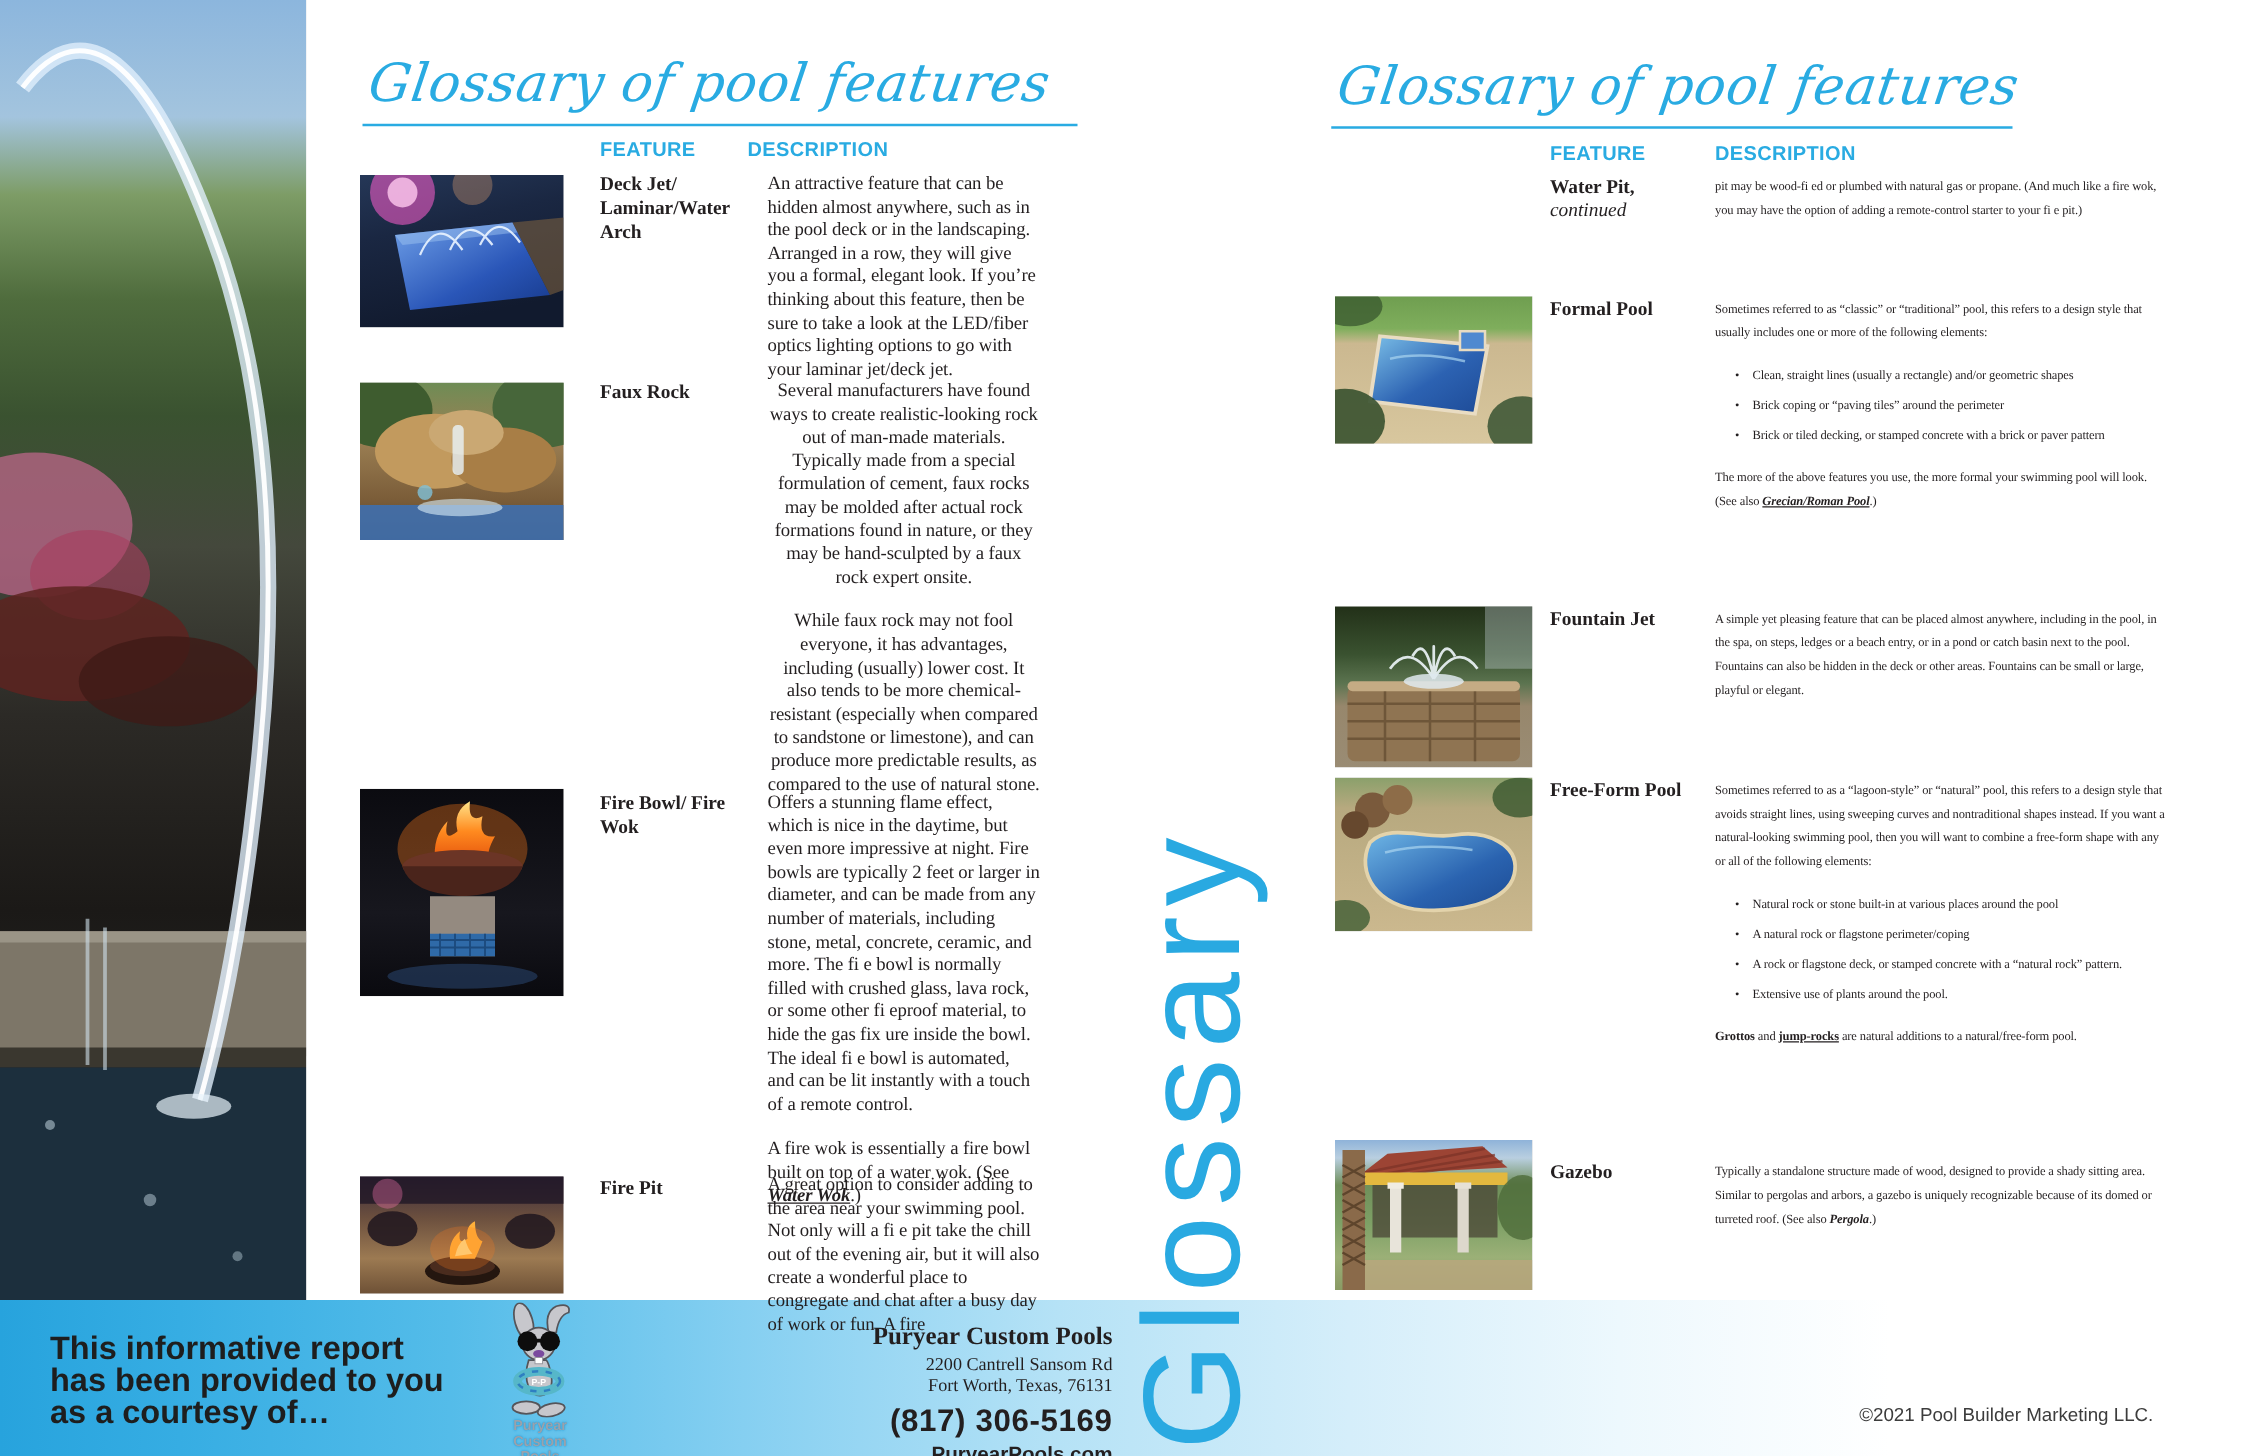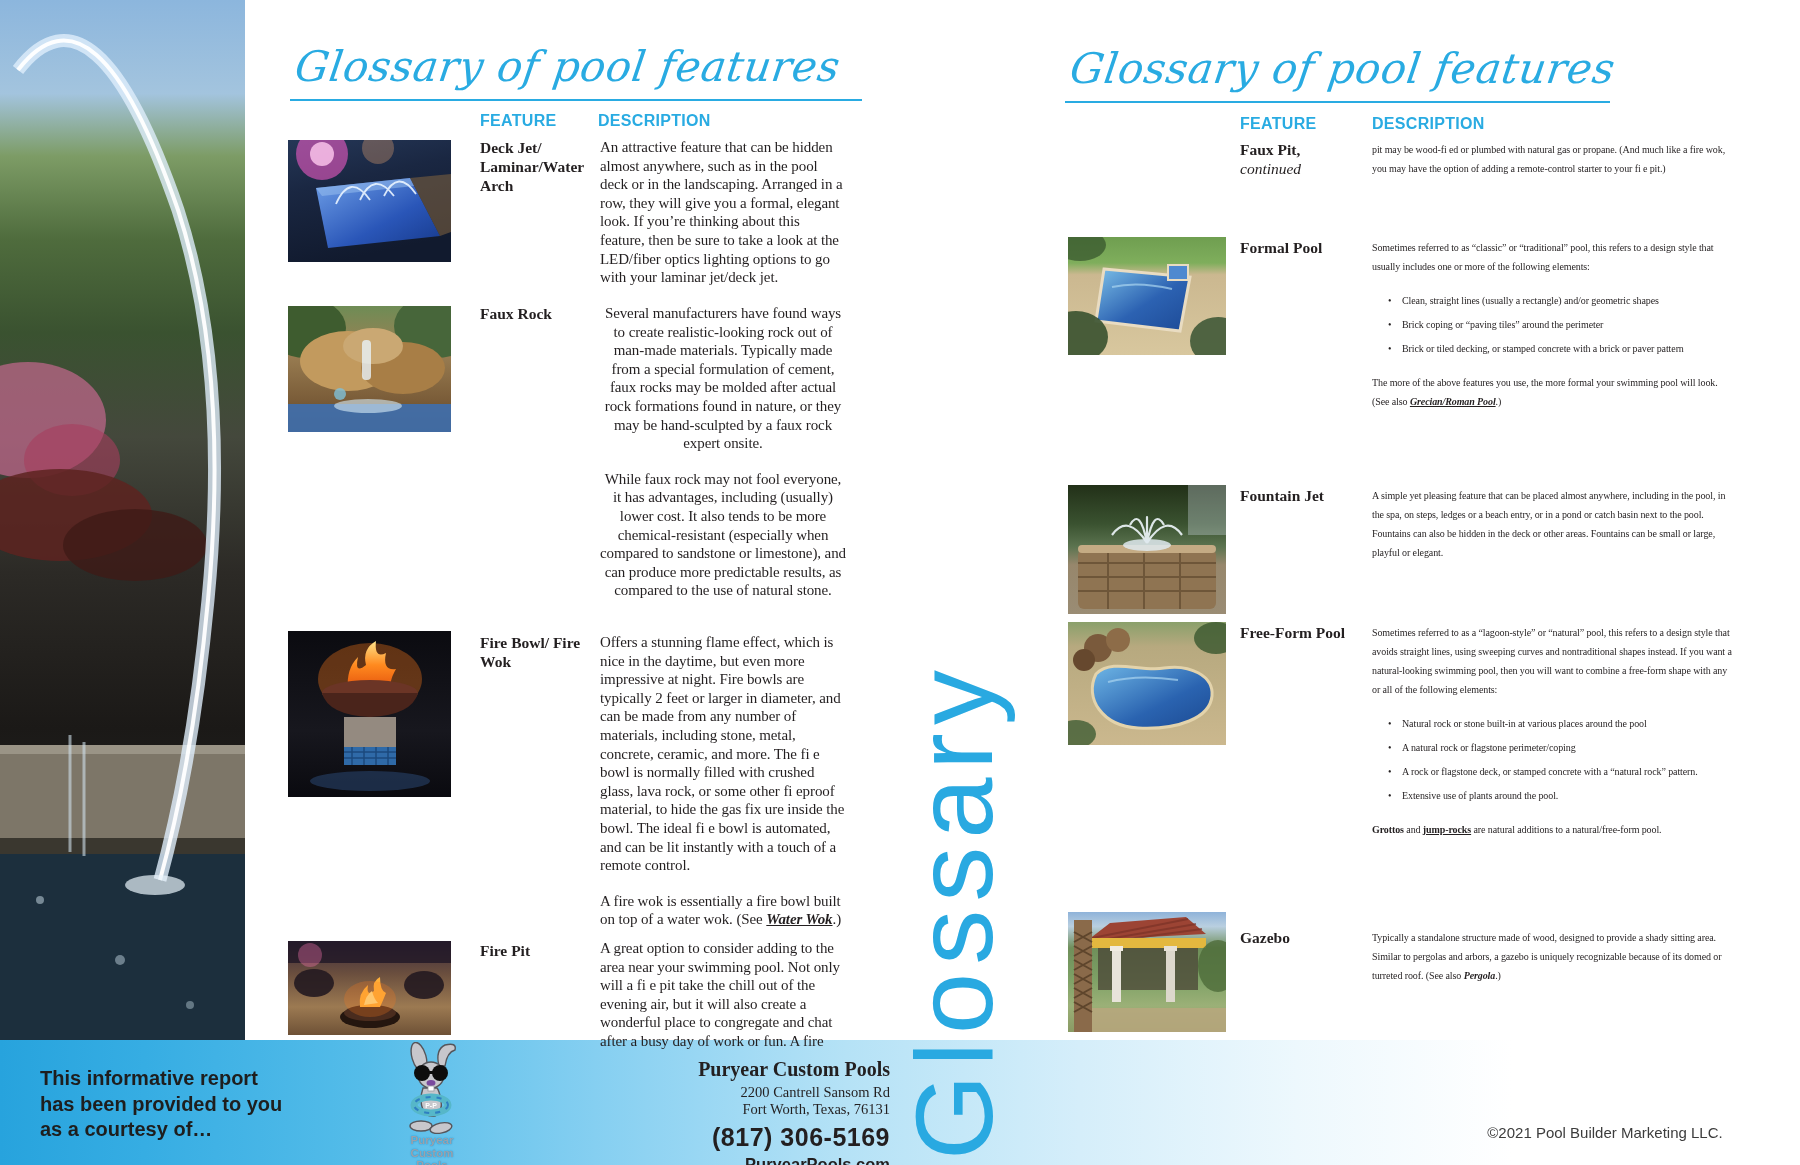--- a/index.html
+++ b/index.html
@@ -10,42 +10,42 @@
   .script{font-family:"DejaVu Serif",serif;font-style:italic;color:#29abe2;
           font-size:42px;letter-spacing:0.5px;transform:skewX(-8deg);transform-origin:left bottom;white-space:nowrap;}
   .rule{border-top:2px solid #29abe2;height:0;}
   .colhead{font-family:"Liberation Sans",sans-serif;font-weight:bold;font-size:16px;
            color:#29abe2;letter-spacing:0.3px;white-space:nowrap;}
   
   .feat{font-weight:bold;font-size:15.5px;line-height:19px;}
   .feat .note{font-weight:normal;font-style:italic;}
   .ldesc{font-size:15px;line-height:18.6px;width:250px;letter-spacing:-0.1px;}
   .rdesc{font-size:10px;line-height:19px;width:362px;letter-spacing:-0.1px;}
-  .ldesc p{margin:0 2px 17px;}
+  .ldesc p{margin:0 16px 17px;}
   .rdesc p{margin:0 0 15px;}
   .rdesc ul{margin:0 0 15px;padding:0 0 0 30px;list-style:none;}
   .rdesc li{position:relative;margin-bottom:5px;}
   .rdesc li::before{content:"\2022";position:absolute;left:-14px;top:0;}
   .ref{font-weight:bold;font-style:italic;text-decoration:underline;}
   .refni{font-weight:bold;font-style:italic;}
   .b{font-weight:bold;text-align:right;}
   .bu{font-weight:bold;text-decoration:underline;margin-top:24px;}
   
   .photo{position:absolute;overflow:hidden;background:#dddddd;}
   .photo svg{display:block;}
   
   .glossary-vert{position:absolute;left:898px;top:1160px;width:512px;height:112px;
     transform:rotate(-90deg);transform-origin:0 0;
     font-family:"Liberation Sans",sans-serif;font-size:110px;letter-spacing:8px;
     color:#29a9e1;line-height:112px;white-space:nowrap;}
   
   .band{position:absolute;left:0;top:1040px;width:1800px;height:125px;
     background:linear-gradient(90deg,#27a3dd 0%,#36ade3 8%,#54bce9 20%,#85cff1 33%,
       #b5e2f6 47%,#d5eefa 60%,#edf8fd 72%,#ffffff 84%);}
-  .courtesy{font-family:"Liberation Sans",sans-serif;font-weight:bold;font-size:20px;
+  .courtesy{font-family:"Liberation Sans",sans-serif;font-weight:bold;font-size:26px;
     line-height:25.5px;color:#1e1e1e;white-space:pre-line;}
   .contact{text-align:right;}
   .contact .name{font-size:20px;font-weight:bold;margin-bottom:3px;}
   .contact .addr{font-size:14.5px;line-height:17px;}
   .contact .phone{font-family:"Liberation Sans",sans-serif;font-weight:bold;font-size:25px;
     margin-top:5px;letter-spacing:0.5px;}
   .contact .site{font-family:"Liberation Sans",sans-serif;font-weight:bold;font-size:16.5px;
     text-decoration:underline;margin-top:3px;}
   .copyright{font-family:"Liberation Sans",sans-serif;font-size:15px;color:#3c3c3c;text-align:center;}
   .logo-caption{font-family:"Liberation Sans",sans-serif;font-weight:bold;font-size:11.5px;
@@ -215,21 +215,21 @@
   <div class="abs ldesc" style="left:598px;top:939px;">
     <p>A great option to consider adding to the area near your swimming pool. Not only will a fi e pit take the chill out of the evening air, but it will also create a wonderful place to congregate and chat after a busy day of work or fun. A fire</p>
   </div>
 
   <div class="abs script" style="left:1067px;top:44px;">Glossary of pool features</div>
   <div class="abs rule" style="left:1065px;top:101px;width:545px;"></div>
   <div class="abs colhead" style="left:1240px;top:115px;">FEATURE</div>
   <div class="abs colhead" style="left:1372px;top:115px;">DESCRIPTION</div>
 
   <div class="abs feat" style="left:1240px;top:140px;width:125px;">
-    <span>Faux Pit,</span><br>
+    <span>Water Pit,</span><br>
     <span class="note">continued</span>
   </div>
   <div class="abs rdesc" style="left:1372px;top:140px;">
     <p>pit may be wood-fi ed or plumbed with natural gas or propane. (And much like a fire wok, you may have the option of adding a remote-control starter to your fi e pit.)</p>
   </div>
 
   <div class="photo" style="left:1068px;top:237px;width:158px;height:118px;">
     <svg width="158" height="118" viewBox="0 0 158 118">
       <defs>
         <linearGradient id="gLawn" x1="0" y1="0" x2="0" y2="1">

